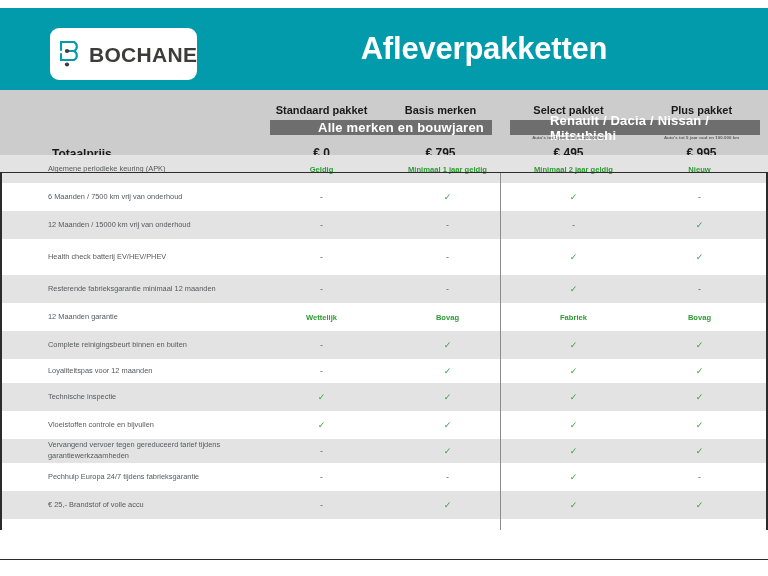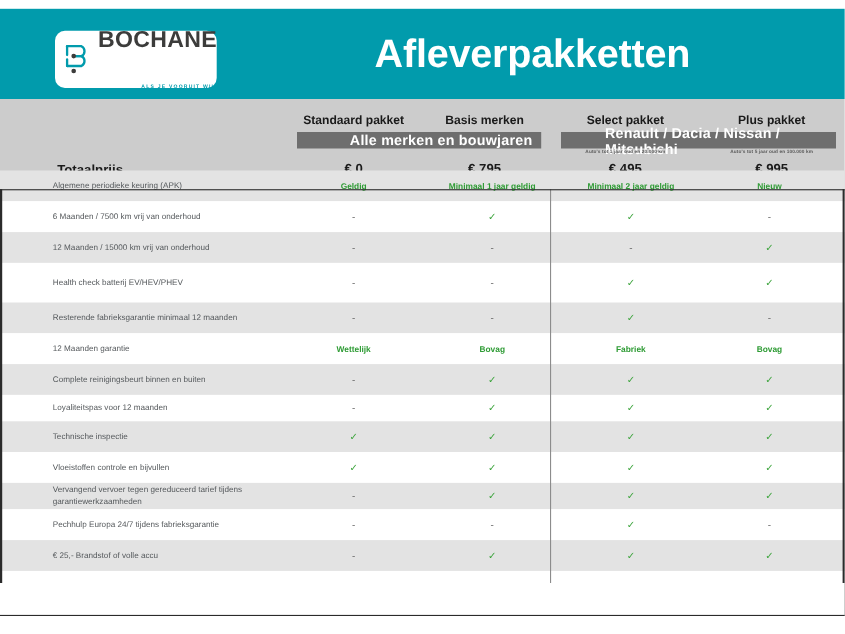--- a/index.html
+++ b/index.html
@@ -38,21 +38,21 @@
     box-sizing: border-box;
   }
   .logo-mark {
     width: 26px; height: 30px;
     position: relative;
     flex: 0 0 auto;
     margin-right: 5px;
   }
   .logo-text-wrap {
     display: flex;
-    flex-direction: column;
+    flex-direction: row;
     align-items: flex-end;
     line-height: 1;
     gap: 28px;
   }
   .logo-word {
     font-size: 21px;
     font-weight: bold;
     letter-spacing: 0.3px;
     color: #3c3c3b;
     font-family: "Liberation Sans", sans-serif;
@@ -66,21 +66,21 @@
     margin-right: 1px;
   }
   .banner-title {
     position: absolute;
     left: 0; top: 0;
     width: 768px; height: 82px;
     display: flex;
     align-items: center;
     justify-content: center;
     color: #ffffff;
-    font-size: 36px;
+    font-size: 31px;
     font-weight: bold;
     letter-spacing: -0.2px;
     padding-left: 200px;
     box-sizing: border-box;
   }
 
   
   .colhead {
     position: absolute;
     left: 0; top: 90px;

